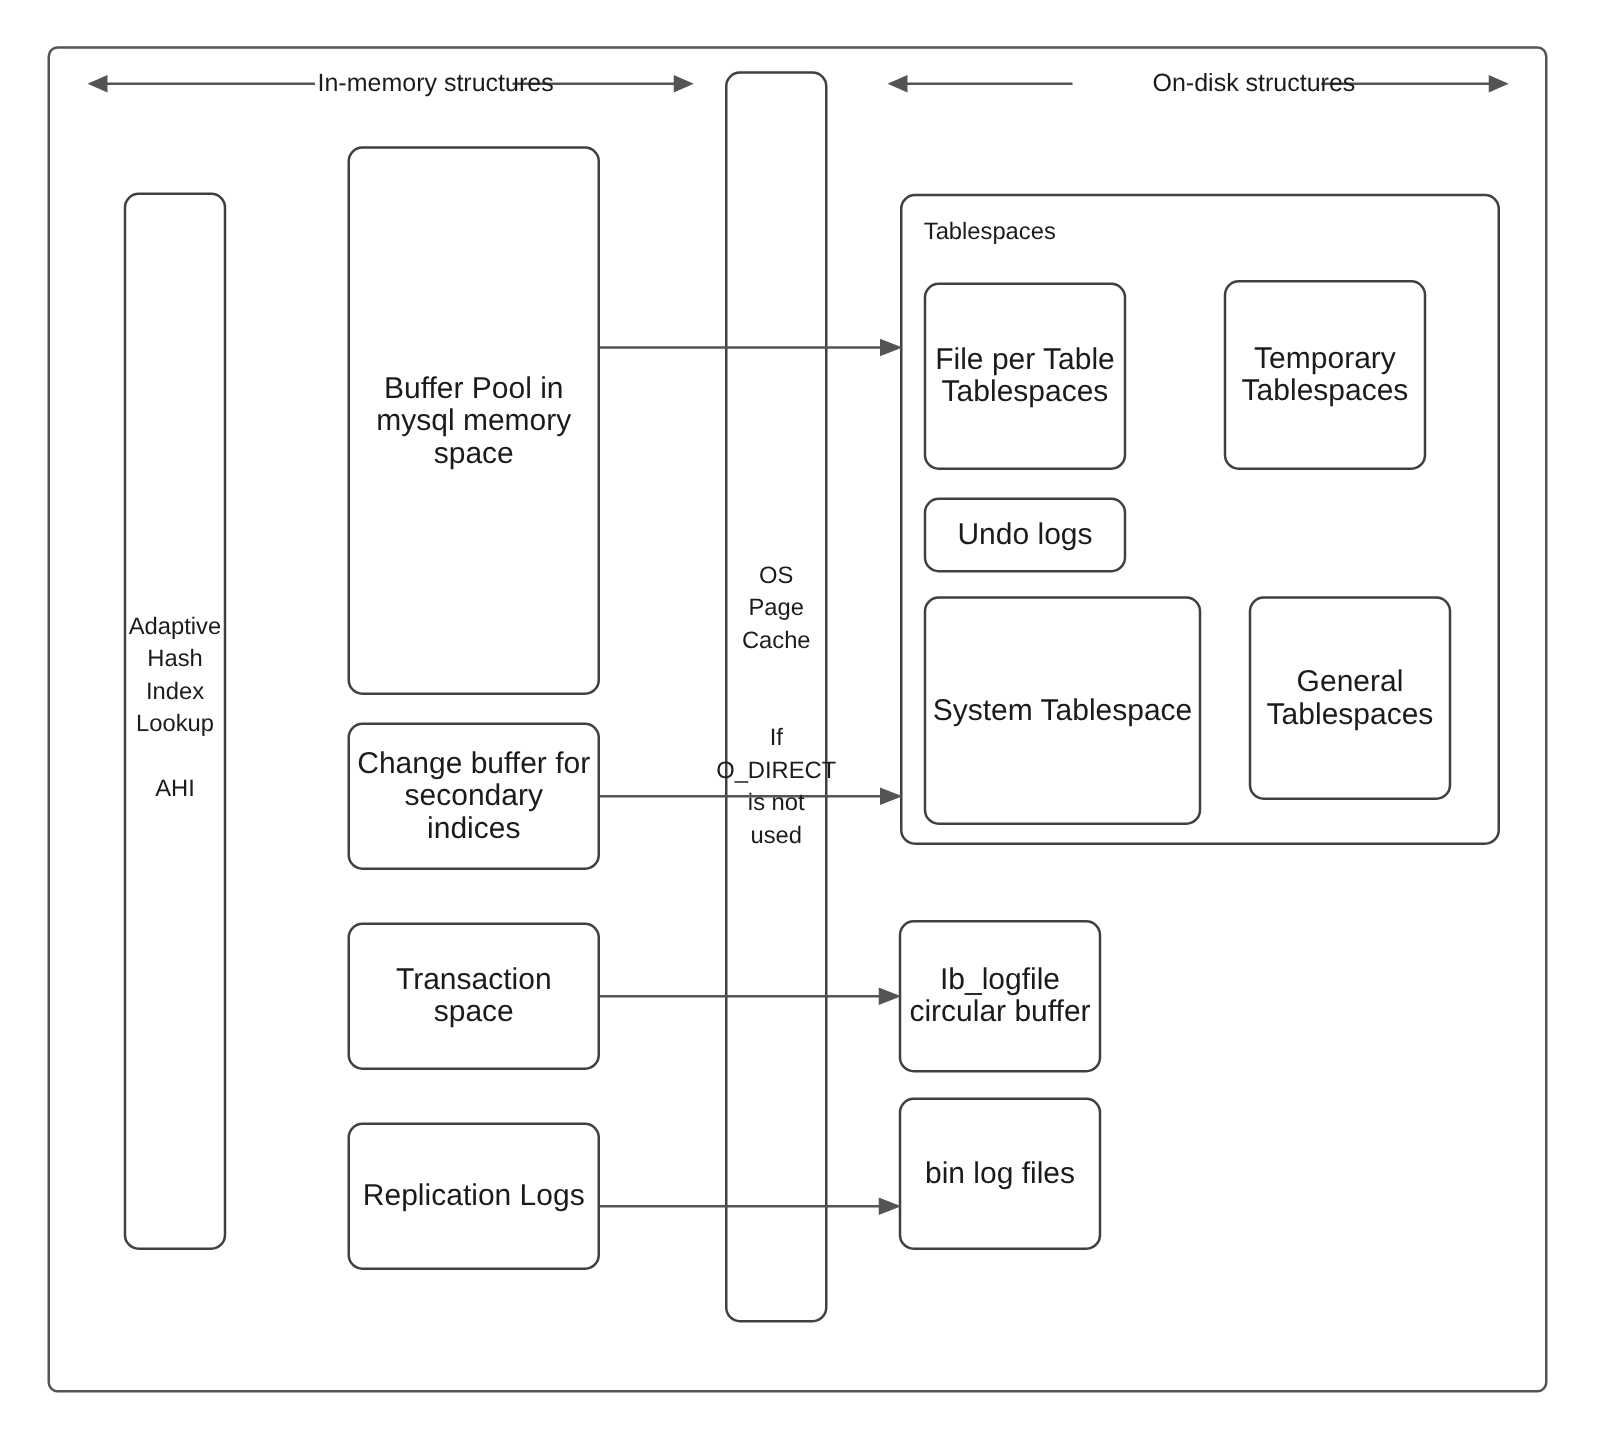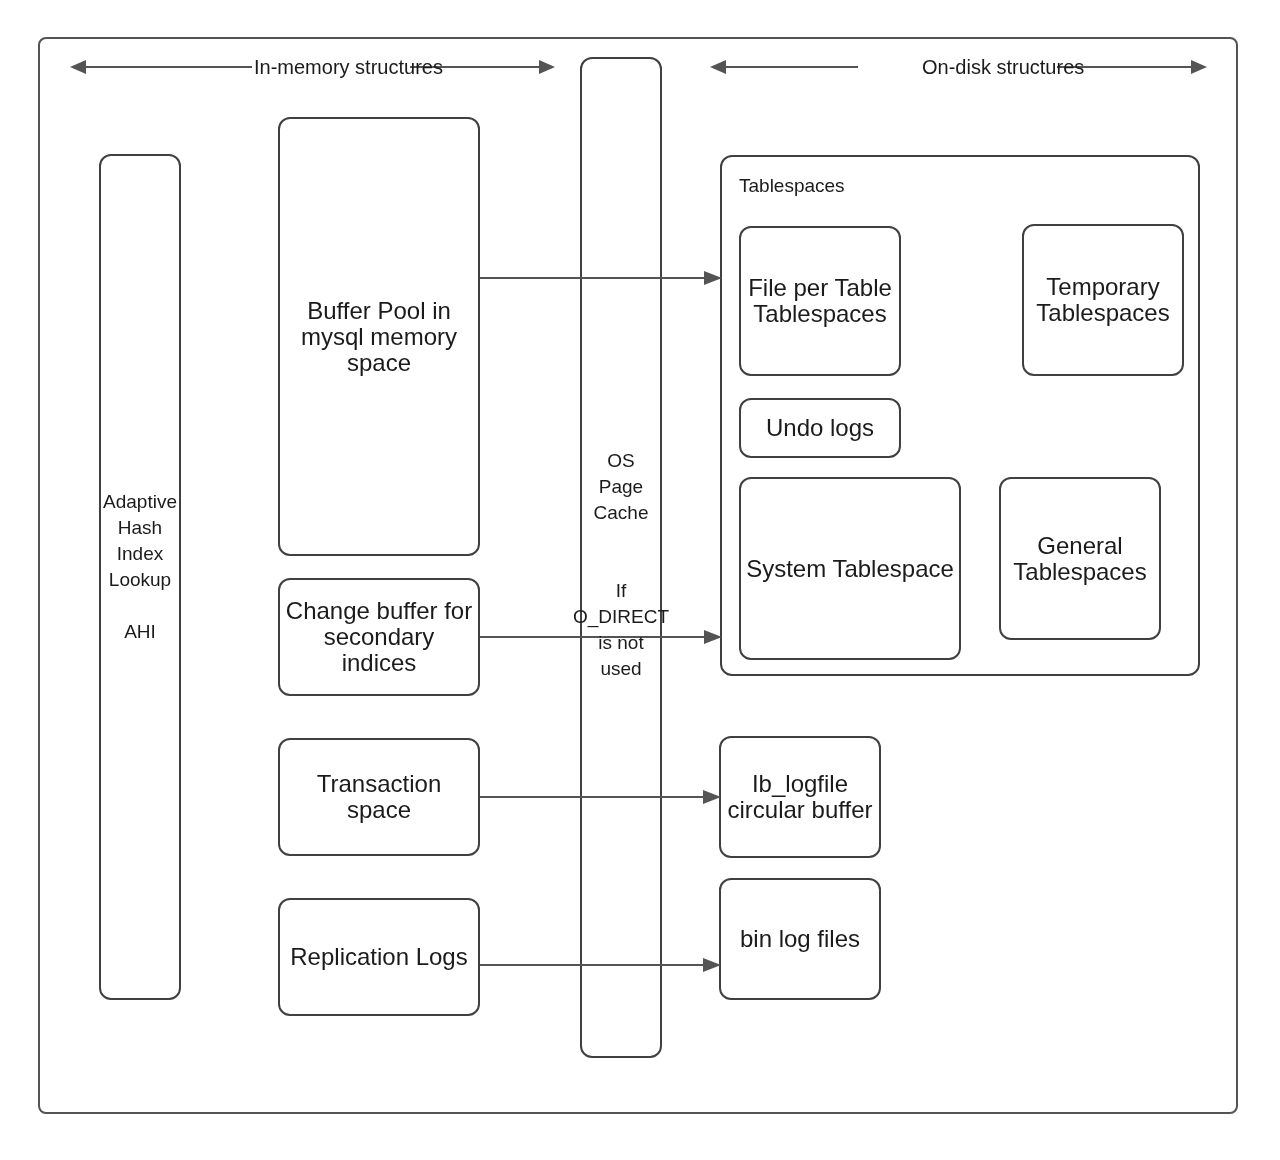--- a/index.html
+++ b/index.html
@@ -142,21 +142,21 @@
   <div class="overflow-label" style="left:561px; top:448px; width:120px;">OS
 Page
 Cache</div>
 
   <div class="node group" style="left:720px; top:155px; width:480px; height:521px;"></div>
   <div class="group-label" style="left:739px; top:173px;">Tablespaces</div>
 
   <div class="node" style="left:739px; top:226px; width:162px; height:150px;">File per Table
 Tablespaces</div>
 
-  <div class="node" style="left:1022px; top:224px; width:162px; height:152px;">Temporary
+  <div class="node" style="left:979px; top:224px; width:162px; height:152px;">Temporary
 Tablespaces</div>
 
   <div class="node" style="left:739px; top:398px; width:162px; height:60px;text-align:right;">Undo logs</div>
 
   <div class="node" style="left:739px; top:477px; width:222px; height:183px;">System Tablespace</div>
 
   <div class="node" style="left:999px; top:477px; width:162px; height:163px;">General
 Tablespaces</div>
 
   <div class="node" style="left:719px; top:736px; width:162px; height:122px;">Ib_logfile

